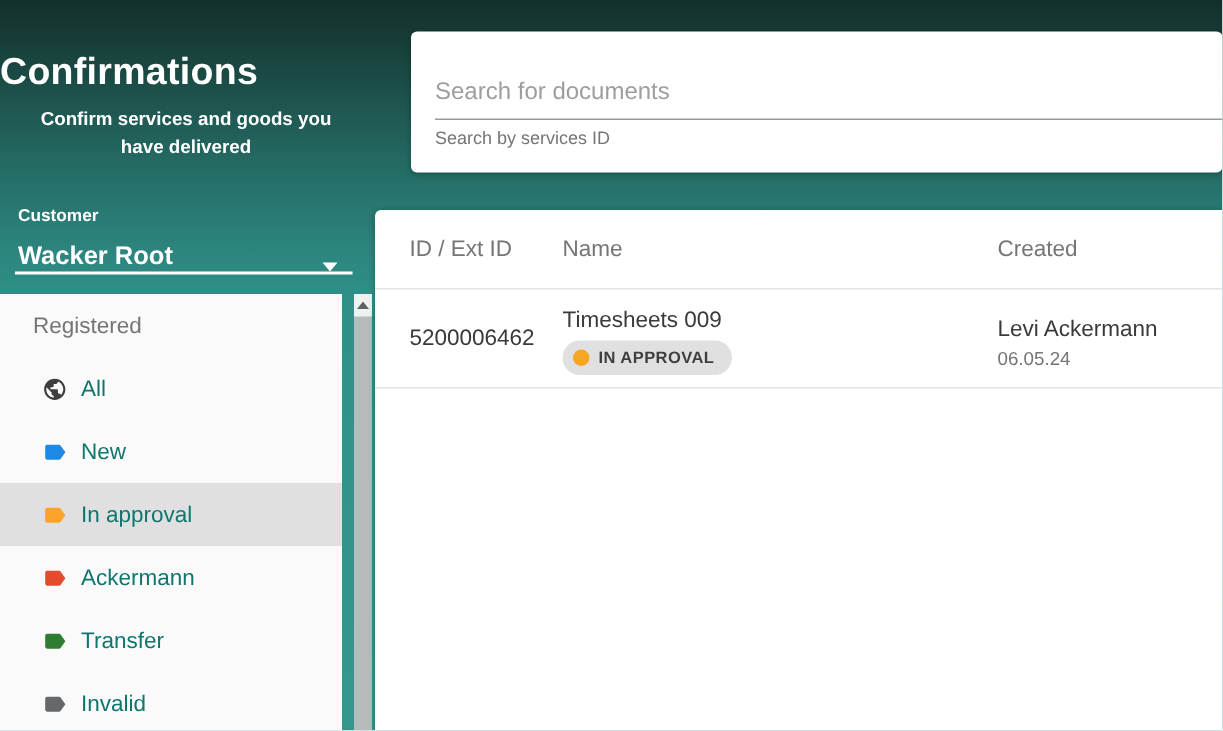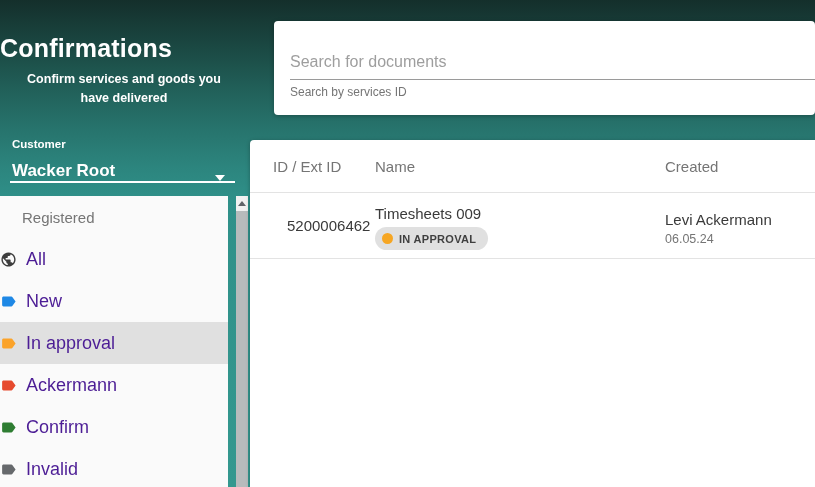--- a/index.html
+++ b/index.html
@@ -18,22 +18,22 @@
   .customer-select { position:absolute; left:12px; top:154px; width:223px; height:27px;
     display:flex; justify-content:space-between; align-items:flex-end; cursor:pointer; }
   .customer-value { font-size:17px; font-weight:700; }
   .caret-down { width:0; height:0; border-left:5px solid transparent; border-right:5px solid transparent;
     border-top:6px solid #fff; margin-right:10px; }
   .customer-underline { position:absolute; left:10px; top:181px; width:225px; height:2px; background:#fff; }
 
   
   .nav { position:absolute; left:0; top:196px; width:228px; height:291px; background:#fafafa; overflow:hidden; }
   .nav-section { height:42px; display:flex; align-items:center; padding-left:22px; color:#757575; font-size:15px; }
-  .nav-item { height:42px; display:flex; align-items:center; gap:9px;
-    font-size:18px; color:#4c1d95; cursor:pointer; }
+  .nav-item { height:42px; display:flex; align-items:center; padding-left:28px; gap:9px;
+    font-size:15px; color:#0f766e; cursor:pointer; }
   .nav-item.selected { background:#e0e0e0; }
   .nav-icon { width:17px; height:17px; flex:0 0 auto; }
 
   
   .scrollbar { position:absolute; left:236px; top:196px; width:12px; height:291px; background:#f1f1f1; }
   .scroll-up-btn { height:13px; display:flex; align-items:flex-end; justify-content:center; cursor:pointer; }
   .scroll-up-arrow { width:0; height:0; border-left:4px solid transparent; border-right:4px solid transparent;
     border-bottom:5px solid #5f6368; margin-bottom:3px; }
   .scroll-thumb { position:absolute; left:0; top:15px; bottom:0; width:12px; background:#b7bbbc; cursor:pointer; }
 
@@ -46,21 +46,21 @@
   .search-input::placeholder { color:#9e9e9e; opacity:1; }
   .search-helper { position:absolute; left:16px; top:64px; font-size:12px; color:#757575; }
 
   
   .table-card { position:absolute; left:250px; top:140px; right:0; bottom:0; background:#fff;
     border-radius:4px 0 0 0; box-shadow:0 1px 4px rgba(0,0,0,.28); }
   .thead { position:relative; height:53px; border-bottom:1px solid #e3e3e3; }
   .th { position:absolute; top:50%; transform:translateY(-50%); font-size:15px; color:#757575; }
   .th-id { left:23px; } .th-name { left:125px; } .th-created { left:415px; }
   .trow { position:relative; height:66px; border-bottom:1px solid #e3e3e3; cursor:pointer; }
-  .cell-id { position:absolute; left:37px; top:24px; font-size:15px; color:#3a3a3a; }
+  .cell-id { position:absolute; left:23px; top:24px; font-size:15px; color:#3a3a3a; }
   .cell-name { position:absolute; left:125px; top:12px; font-size:15px; color:#3a3a3a; }
   .status-badge { position:absolute; left:125px; top:34px; height:23px; display:inline-flex; align-items:center;
     gap:6px; padding:0 12px 0 7px; background:#e0e0e0; border-radius:12px;
     font-size:11px; font-weight:700; color:#3f3f3f; letter-spacing:.3px; white-space:nowrap; }
   .status-dot { width:11px; height:11px; border-radius:50%; background:#f6a623; }
   .cell-created-by { position:absolute; left:415px; top:18px; font-size:15px; color:#3a3a3a; }
   .cell-created-date { position:absolute; left:415px; top:39px; font-size:12.5px; color:#757575; }
 </style>
 </head>
 <body>
@@ -106,21 +106,21 @@
       <svg class="nav-icon" viewBox="0 0 24 24" style="fill: rgb(230, 74, 46);">
         <path d="M17.63 5.84C17.27 5.33 16.67 5 16 5L5 5.01C3.9 5.01 3 5.9 3 7v10c0 1.1.9 1.99 2 1.99L16 19c.67 0 1.27-.33 1.63-.84L22 12l-4.37-6.16z"></path>
       </svg>
       <span>Ackermann</span>
     </div>
 
     <div class="nav-item">
       <svg class="nav-icon" viewBox="0 0 24 24" style="fill: rgb(46, 125, 50);">
         <path d="M17.63 5.84C17.27 5.33 16.67 5 16 5L5 5.01C3.9 5.01 3 5.9 3 7v10c0 1.1.9 1.99 2 1.99L16 19c.67 0 1.27-.33 1.63-.84L22 12l-4.37-6.16z"></path>
       </svg>
-      <span>Confirm</span>
+      <span>Transfer</span>
     </div>
 
     <div class="nav-item">
       <svg class="nav-icon" viewBox="0 0 24 24" style="fill: rgb(102, 105, 108);">
         <path d="M17.63 5.84C17.27 5.33 16.67 5 16 5L5 5.01C3.9 5.01 3 5.9 3 7v10c0 1.1.9 1.99 2 1.99L16 19c.67 0 1.27-.33 1.63-.84L22 12l-4.37-6.16z"></path>
       </svg>
       <span>Invalid</span>
     </div>
   </div>
 

